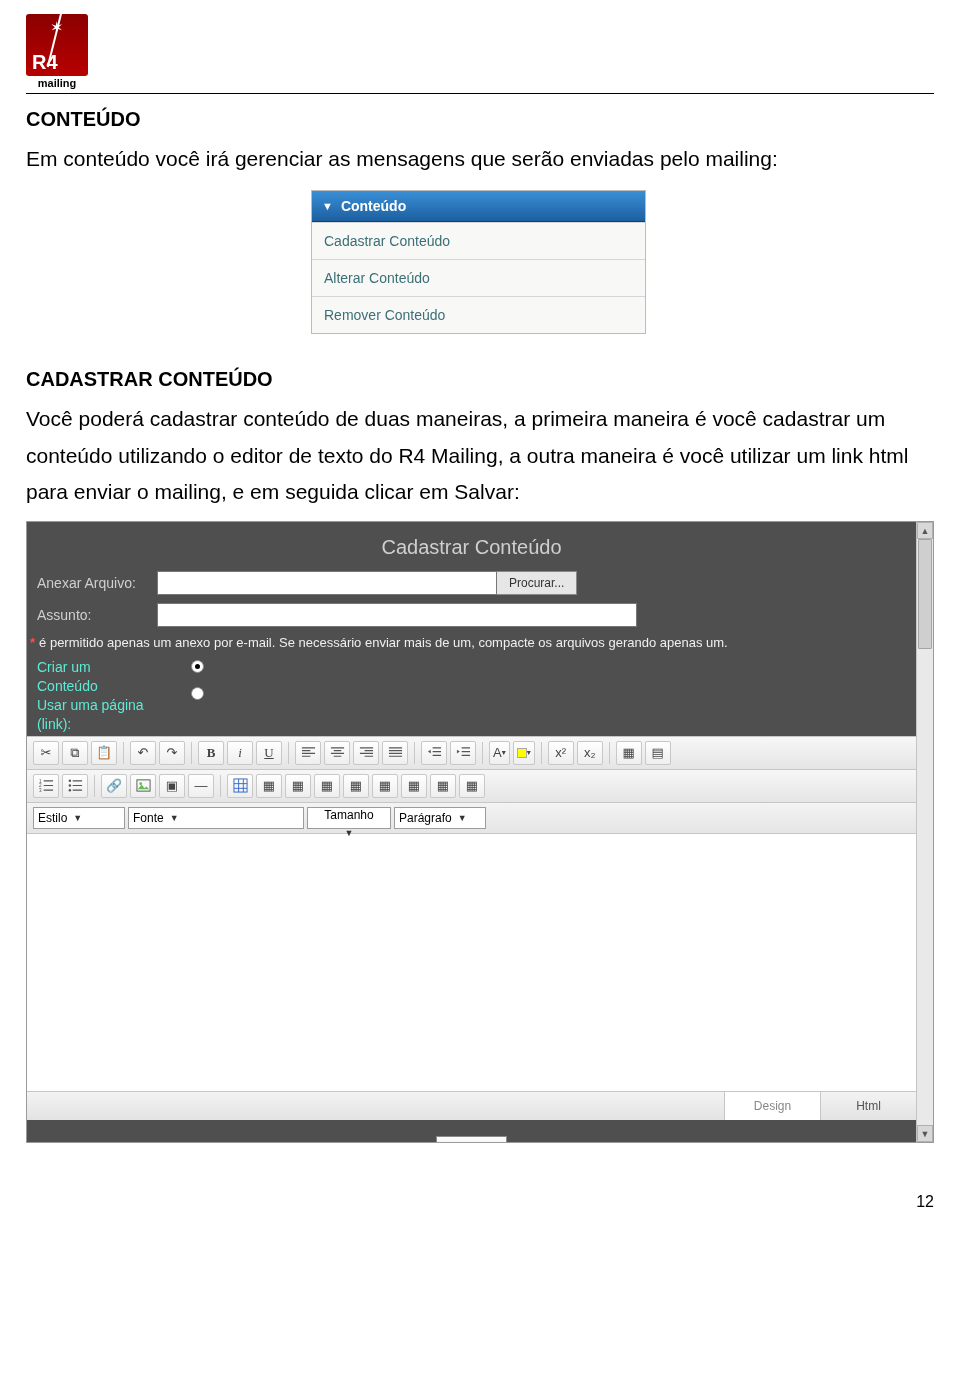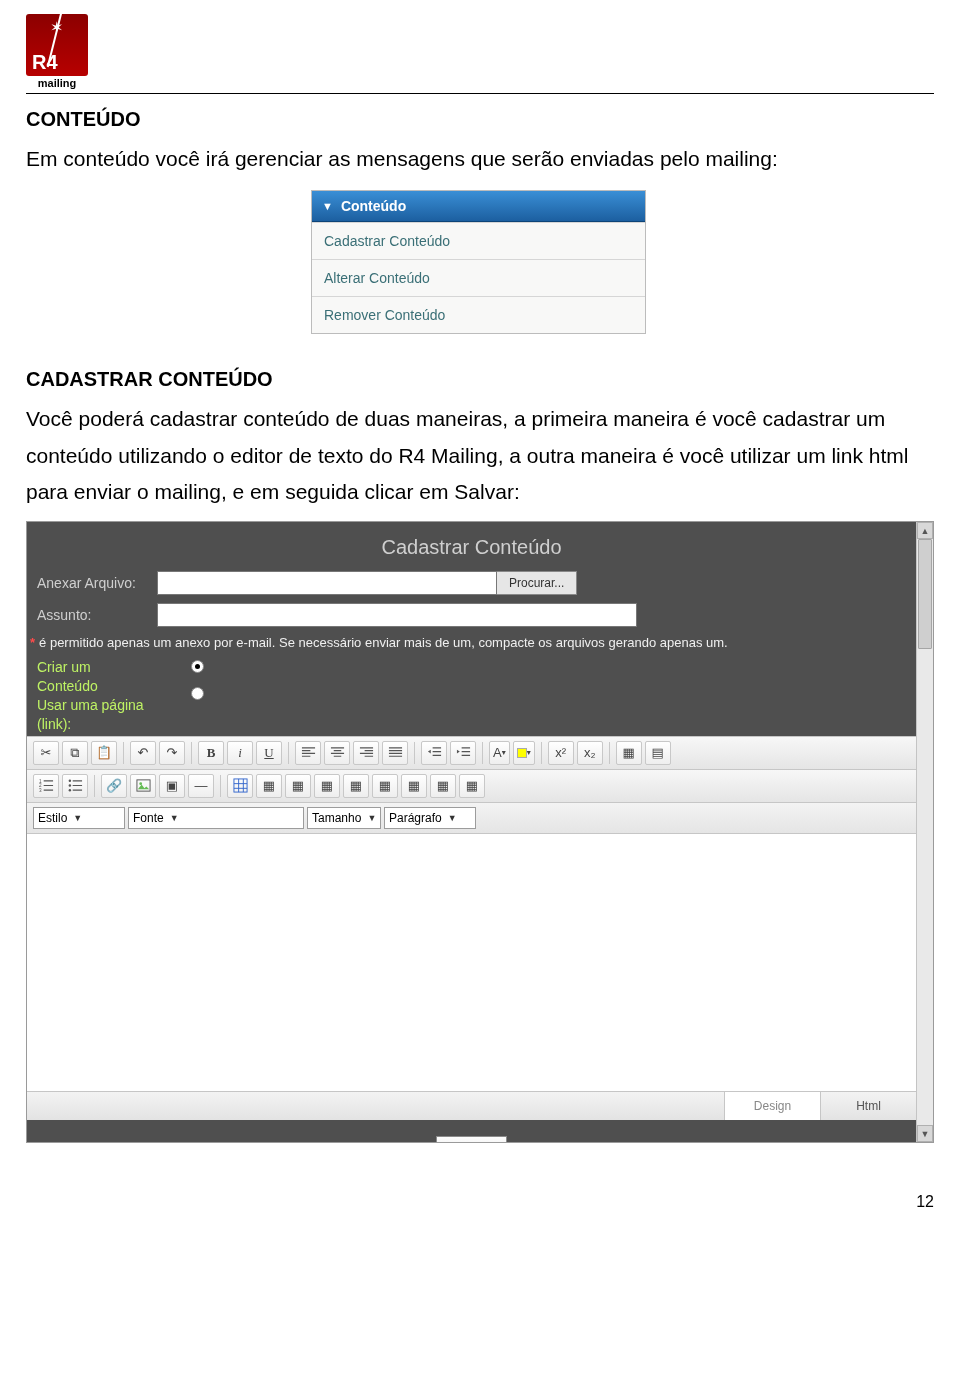--- a/index.html
+++ b/index.html
@@ -62,33 +62,33 @@
   .ed-row input[type=text] { height:24px; border:1px solid #777; background:#fff; }
   .ed-row.assunto input{ width:480px; }
   .ed-row.anexo input{ width:340px; }
   .ed-row .procurar {
     height:24px; background:#e6e6e6; border:1px solid #888; border-left:none;
     font-size:12px; padding:0 12px; color:#333;
   }
   .ed-note { color:#efefef; font-size:13px; padding:4px 10px 6px 3px; }
   .ed-note .ast{ color:#ff4b4b; font-weight:bold; margin-right:4px;}
   .ed-radio-block{ display:flex; padding:2px 10px; gap:34px;}
-  .ed-radio-block .labels{ color:#bef264; font-size:14px; line-height:1.35; width:120px;}
+  .ed-radio-block .labels{ color:#5eead4; font-size:14px; line-height:1.35; width:120px;}
   .ed-radio-block .rads{ display:flex; flex-direction:column; gap:14px; padding-top:2px;}
   .rad{ width:13px;height:13px;border-radius:50%;border:1px solid #888;background:#fff;display:inline-flex;align-items:center;justify-content:center;}
   .rad.sel::after{content:"";width:5px;height:5px;border-radius:50%;background:#000;}
 
   .toolbar { background:linear-gradient(#f7f7f7,#e5e5e5); border-top:1px solid #c6c6c6; border-bottom:1px solid #c6c6c6; padding:4px 6px; display:flex; flex-wrap:wrap; align-items:center; gap:3px; }
   .tbtn { width:26px;height:24px;border:1px solid #c8c8c8;background:linear-gradient(#fff,#eee);display:flex;align-items:center;justify-content:center;font-size:13px;color:#444;border-radius:2px;}
   .tbtn.w{width:auto;padding:0 3px;}
   .tsep{ width:1px;height:22px;background:#c8c8c8;margin:0 3px;}
   .toolbar2 { background:linear-gradient(#f3f3f3,#e5e5e5); border-bottom:1px solid #c6c6c6; padding:4px 6px; display:flex; align-items:center; gap:3px;}
   .tsel { height:22px; border:1px solid #9c9c9c; background:#fff; font-size:12px; padding:0 4px; display:flex; align-items:center; gap:6px;}
   .tsel .dd{font-size:9px;color:#333;}
-  .sel-estilo{width:92px;} .sel-fonte{width:176px;} .sel-tam{width:74px;} .sel-par{width:92px;}
+  .sel-estilo{width:92px;} .sel-fonte{width:176px;} .sel-tam{width:84px;flex-direction:column;} .sel-par{width:92px;}
 
   .canvas { background:#fff; height:258px; border-bottom:1px solid #c6c6c6;}
   .modebar{ background:linear-gradient(#f3f3f3,#e3e3e3); height:28px; display:flex; justify-content:flex-end;}
   .modebar .mb{ width:96px;border-left:1px solid #c6c6c6;display:flex;align-items:center;justify-content:center;font-size:12px;color:#555;}
   .modebar .mb.act{background:#fff;color:#888;}
 
   .salvar-row{ text-align:center; padding:16px 0;}
   .salvar-row .salvar{ display:inline-block; border:1px solid #8a8a8a; background:linear-gradient(#fdfdfd,#e4e4e4); padding:4px 16px; font-size:13px; color:#333;}
 
   .pagenum{ text-align:right; font-size:16px; margin-top:50px;}

